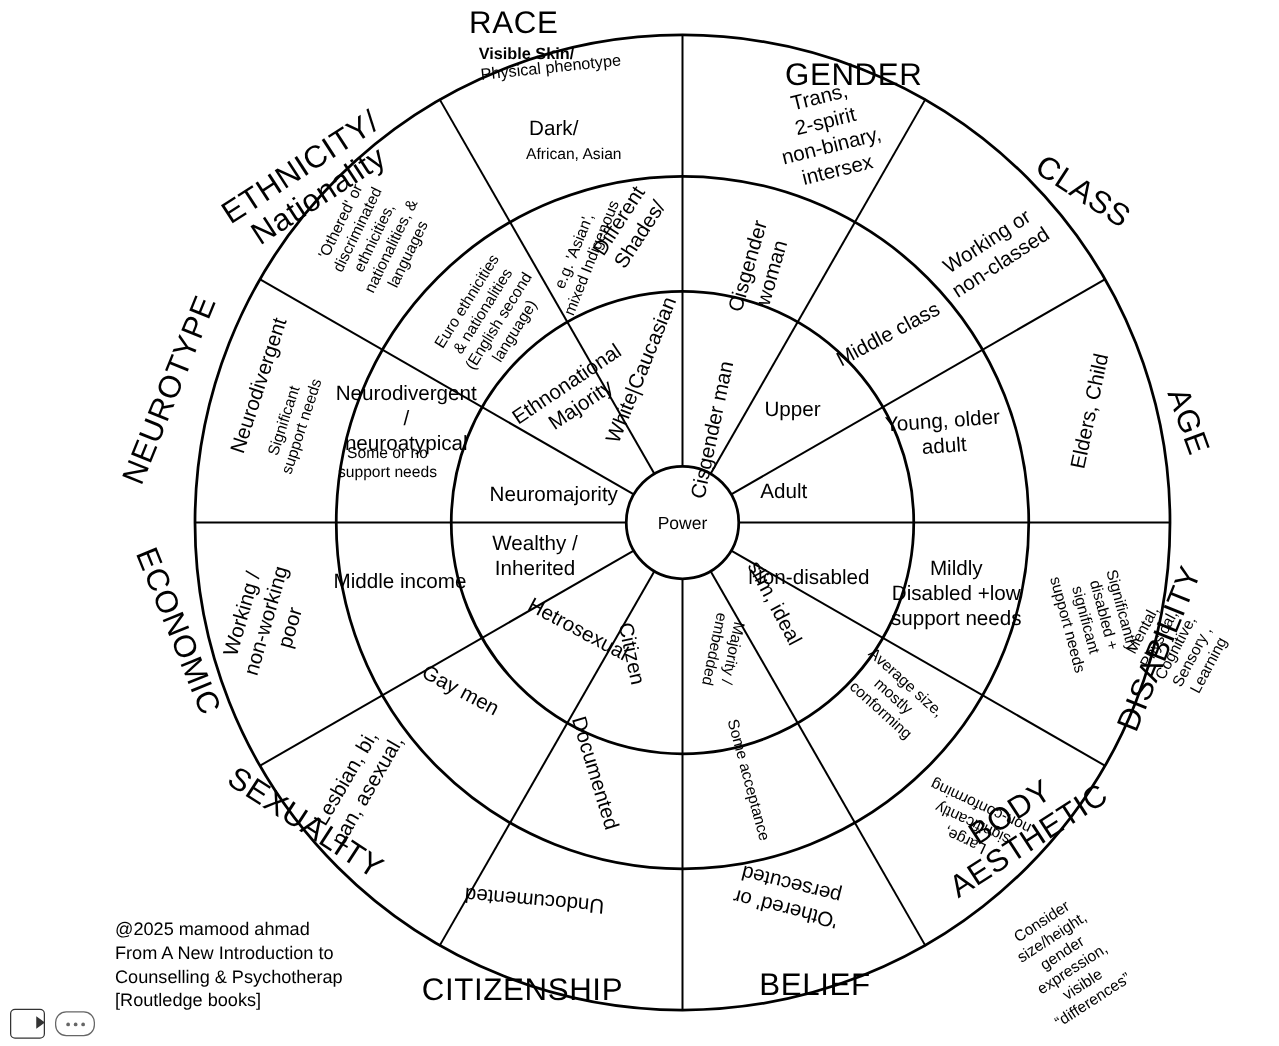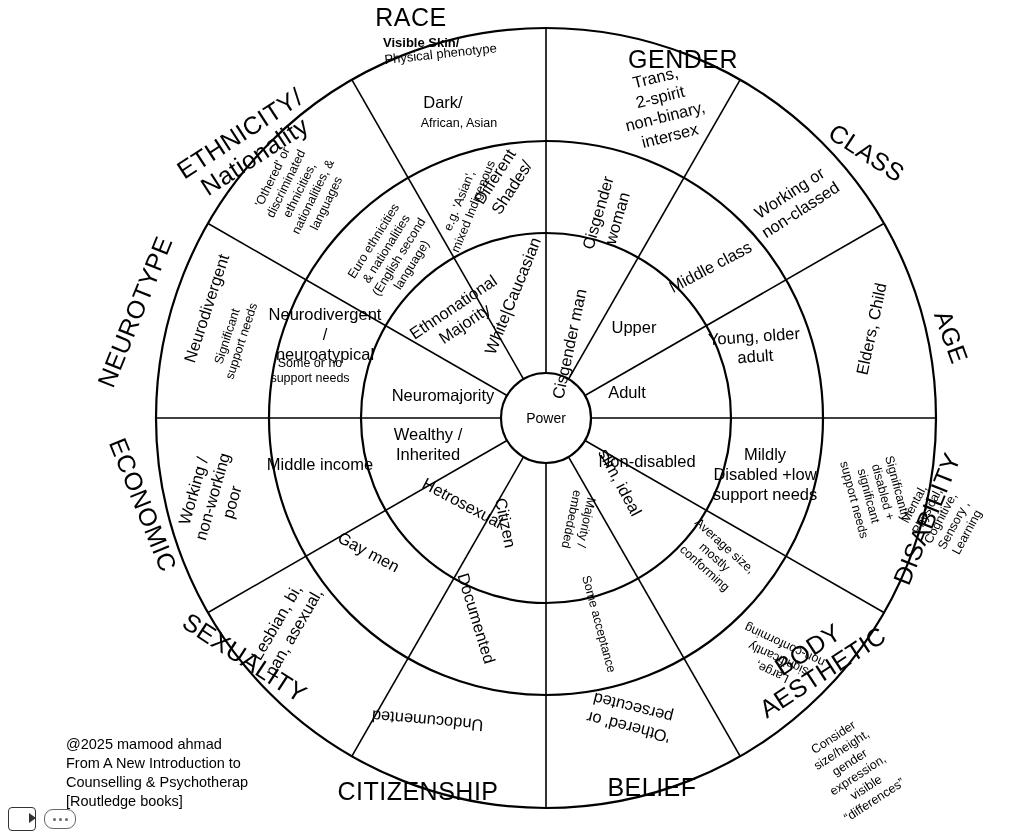--- a/index.html
+++ b/index.html
@@ -49,21 +49,21 @@
     font-size: 16.5px;
   }
   .seg-text-small {
     font-size: 12.5px;
   }
   .power-text {
     font-size: 14px;
   }
   .credit {
     position: absolute;
-    left: 66px;
+    left: 92px;
     top: 735px;
     font-size: 14.5px;
     line-height: 19px;
     white-space: pre-line;
   }
   .corner-icons {
     position: absolute;
     left: 8px;
     bottom: 6px;
     display: flex;

